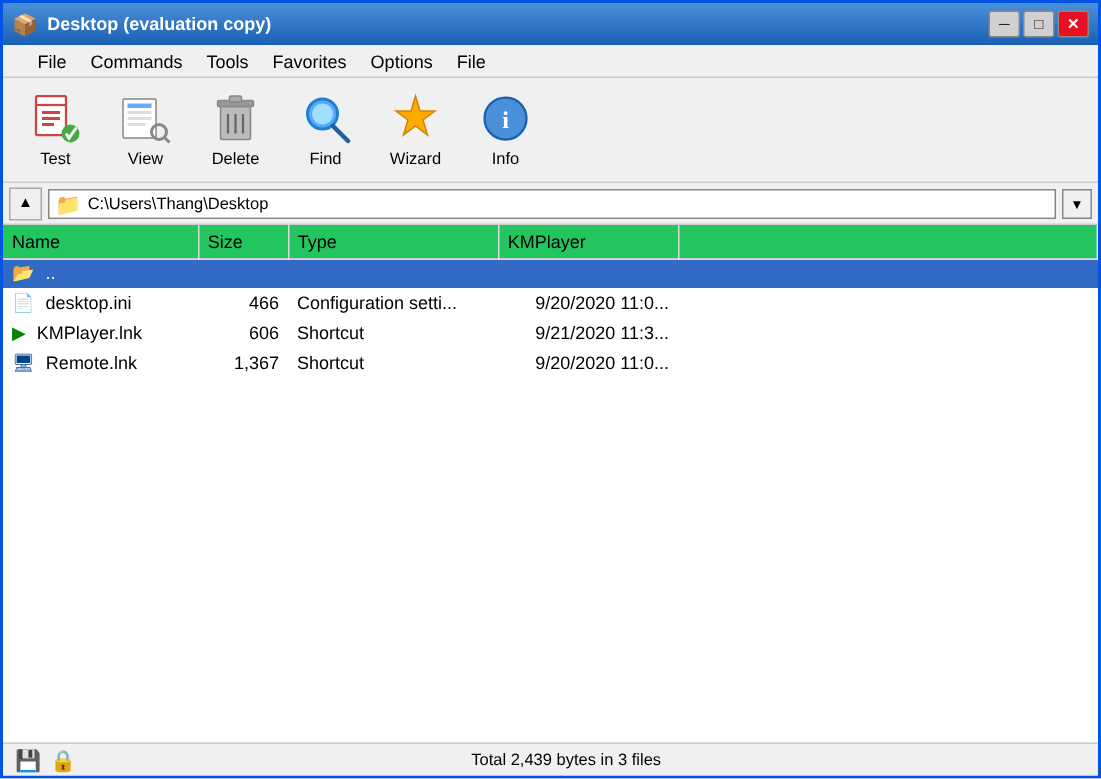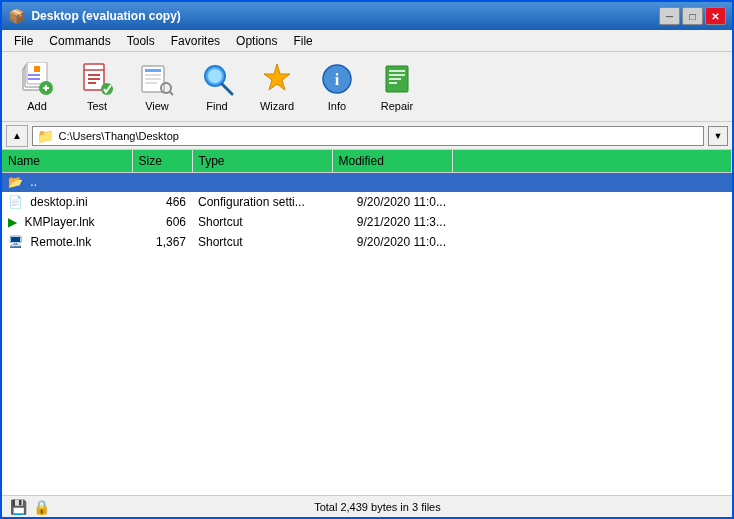--- a/index.html
+++ b/index.html
@@ -53,21 +53,21 @@
       font-size: 10px;
       color: #222;
     }
     .title-btn.close { background: #e81123; color: white; }
     .menu-bar {
       background: #f0f0f0;
       height: 22px;
       display: flex;
       align-items: center;
       border-bottom: 1px solid #ccc;
-      padding: 0 4px;
+      padding: 0 15px;
     }
     .menu-item {
       padding: 2px 8px;
       cursor: pointer;
       font-size: 12px;
       color: #000;
       height: 100%;
       display: flex;
       align-items: center;
     }
@@ -221,37 +221,20 @@
     <div class="menu-item">File</div>
     <div class="menu-item">Commands</div>
     <div class="menu-item">Tools</div>
     <div class="menu-item">Favorites</div>
     <div class="menu-item">Options</div>
     <div class="menu-item">File</div>
   </div>
 
   <div class="toolbar">
 
-    <div class="tool-btn">
-      <div class="tool-icon">
-        <svg width="34" height="34" viewBox="0 0 34 34">
-          <rect x="3" y="6" width="20" height="22" rx="1" fill="#fff" stroke="#888" stroke-width="1"></rect>
-          <rect x="5" y="3" width="20" height="22" rx="1" fill="#fff" stroke="#888" stroke-width="1"></rect>
-          <rect x="7" y="0" width="20" height="22" rx="1" fill="#fff" stroke="#aaa" stroke-width="1"></rect>
-          <rect x="14" y="4" width="6" height="6" fill="#f80" rx="0.5"></rect>
-          <rect x="8" y="12" width="12" height="2" fill="#88f"></rect>
-          <rect x="8" y="16" width="12" height="2" fill="#88f"></rect>
-
-          <circle cx="26" cy="26" r="7" fill="#4a4"></circle>
-          <rect x="23" y="25" width="6" height="2" fill="white"></rect>
-          <rect x="25" y="23" width="2" height="6" fill="white"></rect>
-        </svg>
-      </div>
-      <span class="tool-btn-label">Add</span>
-    </div>
 
 
     <div class="tool-btn">
       <div class="tool-icon">
         <svg width="34" height="34" viewBox="0 0 34 34">
           <rect x="4" y="2" width="20" height="26" rx="1" fill="#fff" stroke="#c44" stroke-width="1.5"></rect>
           <line x1="4" y1="8" x2="24" y2="8" stroke="#c44" stroke-width="1.5"></line>
           <rect x="8" y="12" width="12" height="2" fill="#c44"></rect>
           <rect x="8" y="16" width="12" height="2" fill="#c44"></rect>
           <rect x="8" y="20" width="8" height="2" fill="#c44"></rect>
@@ -270,20 +253,33 @@
           <rect x="5" y="12" width="16" height="2" fill="#ddd"></rect>
           <rect x="5" y="16" width="16" height="2" fill="#ddd"></rect>
           <rect x="5" y="20" width="12" height="2" fill="#ddd"></rect>
           <circle cx="26" cy="26" r="5" fill="none" stroke="#888" stroke-width="2"></circle>
           <line x1="29.5" y1="29.5" x2="33" y2="33" stroke="#888" stroke-width="2"></line>
         </svg>
       </div>
       <span class="tool-btn-label">View</span>
     </div>
 
+    <div class="tool-btn">
+      <div class="tool-icon">
+        <svg width="34" height="34" viewBox="0 0 34 34">
+          <rect x="7" y="9" width="20" height="22" rx="1" fill="#bbb" stroke="#888" stroke-width="1"></rect>
+          <rect x="5" y="5" width="24" height="4" rx="1" fill="#999" stroke="#888" stroke-width="1"></rect>
+          <rect x="13" y="2" width="8" height="4" rx="1" fill="#aaa" stroke="#888" stroke-width="1"></rect>
+          <line x1="12" y1="14" x2="12" y2="27" stroke="#666" stroke-width="1.5"></line>
+          <line x1="17" y1="14" x2="17" y2="27" stroke="#666" stroke-width="1.5"></line>
+          <line x1="22" y1="14" x2="22" y2="27" stroke="#666" stroke-width="1.5"></line>
+        </svg>
+      </div>
+      <span class="tool-btn-label">Delete</span>
+    </div>
 
     <div class="tool-btn">
       <div class="tool-icon">
         <svg width="34" height="34" viewBox="0 0 34 34">
           <circle cx="15" cy="14" r="10" fill="#5af" stroke="#2080d0" stroke-width="2"></circle>
           <circle cx="15" cy="14" r="7" fill="#a0e0ff"></circle>
           <line x1="22" y1="22" x2="32" y2="32" stroke="#2060a0" stroke-width="3" stroke-linecap="round"></line>
         </svg>
       </div>
       <span class="tool-btn-label">Find</span>
@@ -301,32 +297,20 @@
     <div class="tool-btn">
       <div class="tool-icon">
         <svg width="34" height="34" viewBox="0 0 34 34">
           <circle cx="17" cy="17" r="14" fill="#4a90d9" stroke="#1a5fb4" stroke-width="1.5"></circle>
           <text x="17" y="23" text-anchor="middle" font-size="16" font-weight="bold" fill="white" font-family="serif">i</text>
         </svg>
       </div>
       <span class="tool-btn-label">Info</span>
     </div>
 
-    <div class="tool-btn">
-      <div class="tool-icon">
-        <svg width="34" height="34" viewBox="0 0 34 34">
-          <rect x="6" y="4" width="22" height="26" rx="1" fill="#4a4" stroke="#282" stroke-width="1"></rect>
-          <rect x="9" y="8" width="16" height="2" fill="#fff" opacity="0.8"></rect>
-          <rect x="9" y="12" width="16" height="2" fill="#fff" opacity="0.8"></rect>
-          <rect x="9" y="16" width="12" height="2" fill="#fff" opacity="0.8"></rect>
-          <rect x="9" y="20" width="8" height="2" fill="#fff" opacity="0.8"></rect>
-        </svg>
-      </div>
-      <span class="tool-btn-label">Repair</span>
-    </div>
   </div>
 
   <div class="address-bar">
     <div class="address-up-btn">
       <span>▲</span>
     </div>
     <div class="address-input" style="display:flex; align-items:center; gap:4px;">
       <span style="font-size:14px;">📁</span>
       <span>C:\Users\Thang\Desktop</span>
     </div>
@@ -335,21 +319,21 @@
     </div>
   </div>
 
   <div class="file-list">
     <table class="file-table">
       <thead>
         <tr>
           <th class="col-name">Name</th>
           <th class="col-size">Size</th>
           <th class="col-type">Type</th>
-          <th class="col-modified">Modified</th>
+          <th class="col-modified">KMPlayer</th>
           <th style="flex:1;"></th>
         </tr>
       </thead>
       <tbody>
 
         <tr class="selected">
           <td class="col-name">
             <span style="font-size:12px; margin-right:4px;">📂</span>
             <span>..</span>
           </td>

